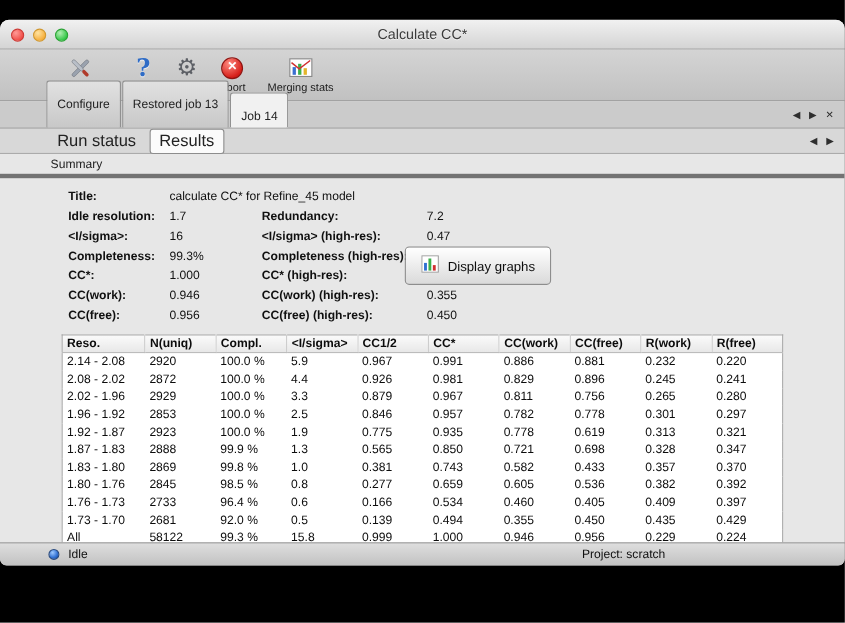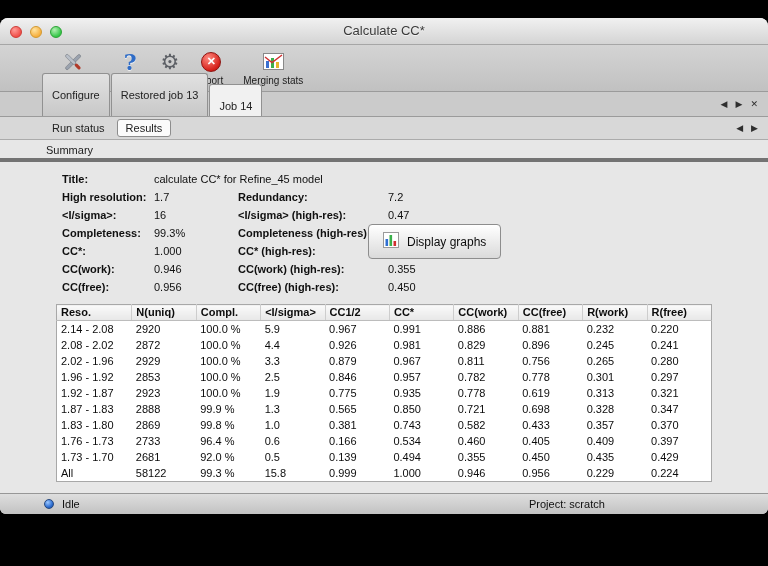--- a/index.html
+++ b/index.html
@@ -58,21 +58,21 @@
     border-radius:3px 3px 0 0; margin-right:1px; cursor:default; white-space:nowrap;
   }
   .tab.active { background:#f1f1f1; padding-bottom:4px; }
   .strip-arrows { margin-left:auto; align-self:center; display:flex; gap:8px; font-size:9px; color:#2e2e2e; }
   .strip-arrows span { cursor:default; }
   .subtabstrip {
     flex:none; height:23px; background:#d8d8d8;
     border-bottom:1px solid #ababab;
     display:flex; align-items:center; padding:0 10px 0 44px;
   }
-  .subtab { font-size:11px; color:#222; padding:2px 8px; margin-right:4px; cursor:default; white-space:nowrap; }
+  .subtab { font-size:15px; color:#222; padding:2px 8px; margin-right:4px; cursor:default; white-space:nowrap; }
   .subtab.active { background:#fbfbfb; border:1px solid #8d8d8d; border-radius:3px; }
   
   .content { flex:1; background:#e7e7e7; overflow:hidden; }
   .section-label { font-size:11px; color:#222; padding:4px 0 2px 46px; border-bottom:4px solid #737373; }
   .panel { padding:4px 56px 0; }
   .summary { position:relative; font-size:11px; padding:4px 0 8px 6px; }
   .srow { display:flex; line-height:18px; white-space:nowrap; }
   .slabel { font-weight:bold; color:#101010; }
   .svalue { color:#101010; }
   .sl1 { width:92px; flex:none; }
@@ -197,21 +197,21 @@
   <div class="content">
     <div class="section-label">Summary</div>
 
     <div class="panel">
       <div class="summary">
         <div class="srow">
           <span class="slabel sl1">Title:</span>
           <span class="svalue">calculate CC* for Refine_45 model</span>
         </div>
         <div class="srow">
-          <span class="slabel sl1">High resolution:</span>
+          <span class="slabel sl1">Idle resolution:</span>
           <span class="svalue sv1">1.7</span>
           <span class="slabel sl2">Redundancy:</span>
           <span class="svalue">7.2</span>
         </div>
         <div class="srow">
           <span class="slabel sl1">&lt;I/sigma&gt;:</span>
           <span class="svalue sv1">16</span>
           <span class="slabel sl2">&lt;I/sigma&gt; (high-res):</span>
           <span class="svalue">0.47</span>
         </div>
@@ -347,20 +347,32 @@
               <td>99.8 %</td>
               <td>1.0</td>
               <td>0.381</td>
               <td>0.743</td>
               <td>0.582</td>
               <td>0.433</td>
               <td>0.357</td>
               <td>0.370</td>
             </tr>
             <tr>
+              <td>1.80 - 1.76</td>
+              <td>2845</td>
+              <td>98.5 %</td>
+              <td>0.8</td>
+              <td>0.277</td>
+              <td>0.659</td>
+              <td>0.605</td>
+              <td>0.536</td>
+              <td>0.382</td>
+              <td>0.392</td>
+            </tr>
+            <tr>
               <td>1.76 - 1.73</td>
               <td>2733</td>
               <td>96.4 %</td>
               <td>0.6</td>
               <td>0.166</td>
               <td>0.534</td>
               <td>0.460</td>
               <td>0.405</td>
               <td>0.409</td>
               <td>0.397</td>

